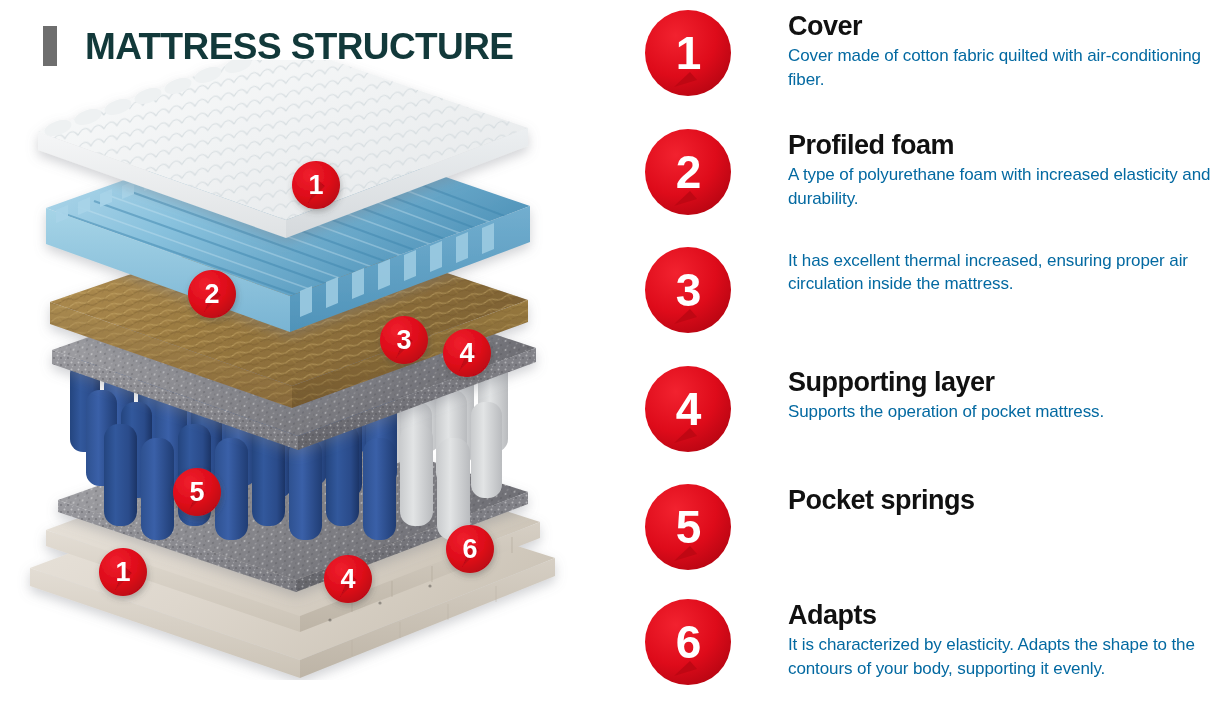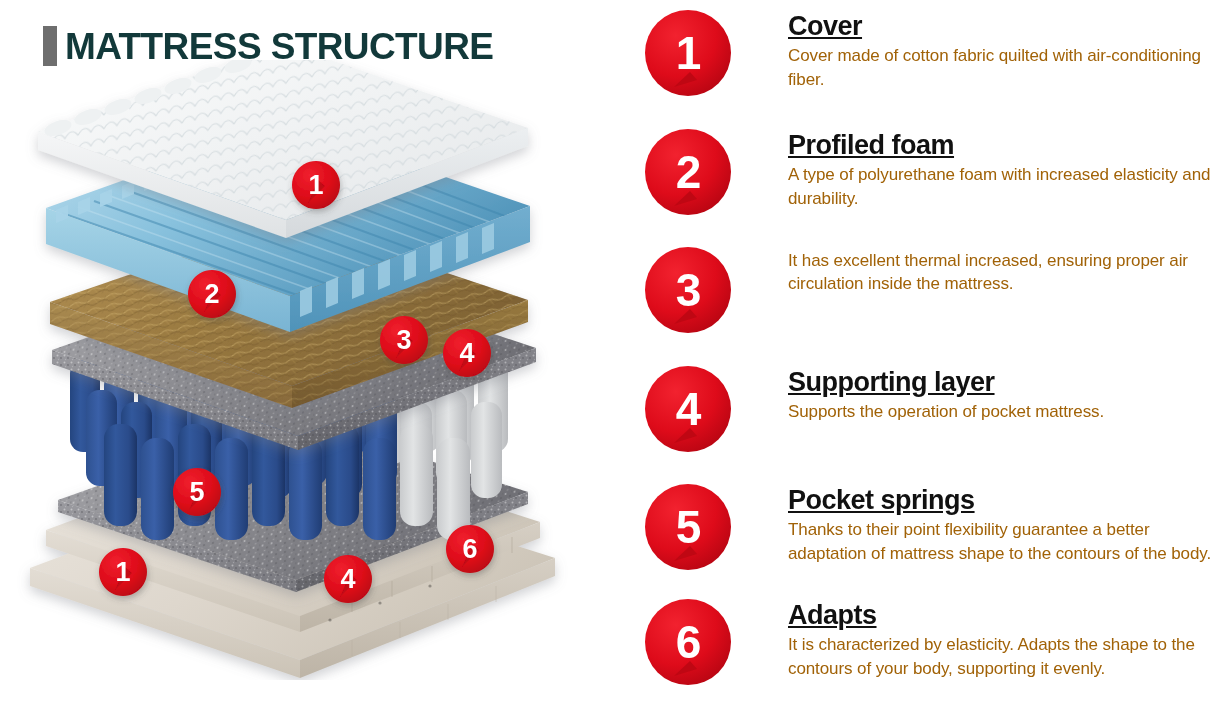--- a/index.html
+++ b/index.html
@@ -15,21 +15,21 @@
   }
 
   #page { position: relative; width: 1214px; height: 705px; background: #fff; }
 
   
   .title-wrap {
     position: absolute;
     left: 26px; top: 26px;
     display: flex;
     align-items: center;
-    gap: 8px;
+    gap: 28px;
     z-index: 40;
     padding-left: 17px;
   }
   .title-bar {
     width: 14px; height: 40px;
     background: #6e6e6e;
     flex: none;
   }
   .title-text {
     font-size: 37px;
@@ -95,25 +95,24 @@
     width: 426px;
     padding-top: 2px;
   }
   .item-title {
     font-size: 27px;
     font-weight: bold;
     color: #111111;
     line-height: 1.08;
     letter-spacing: -0.5px;
     margin-bottom: 3px;
-    text-decoration: underline;
   }
   .item-desc {
     font-size: 17px;
-    color: #a16207;
+    color: #0369a1;
     line-height: 1.38;
     letter-spacing: -0.1px;
   }
 
   
   .row-0 { top: 10px; }
   .row-1 { top: 129px; }
   .row-2 { top: 247px; }
   .row-3 { top: 366px; }
   .row-4 { top: 484px; }
@@ -601,21 +600,20 @@
               </radialGradient>
             </defs>
             <ellipse cx="43" cy="43" rx="43" ry="43" fill="url(#lp5)"></ellipse>
             <path d="M29 77 L45 62 L52 70 Z" fill="#bf0713"></path>
           </svg>
           <div class="pin-num">5</div>
         </div>
       </div>
       <div class="txt-col">
         <div class="item-title">Pocket springs</div>
-        <div class="item-desc">Thanks to their point flexibility guarantee a better adaptation of mattress shape to the contours of the body.</div>
       </div>
     </div>
 
     <div class="list-item row-5">
       <div class="pin-col">
         <div class="pin">
           <svg viewBox="0 0 86 104" xmlns="http://www.w3.org/2000/svg">
             <defs>
               <radialGradient id="lp6" cx="0.36" cy="0.3" r="0.85">
                 <stop offset="0%" stop-color="#f2222f"></stop>

